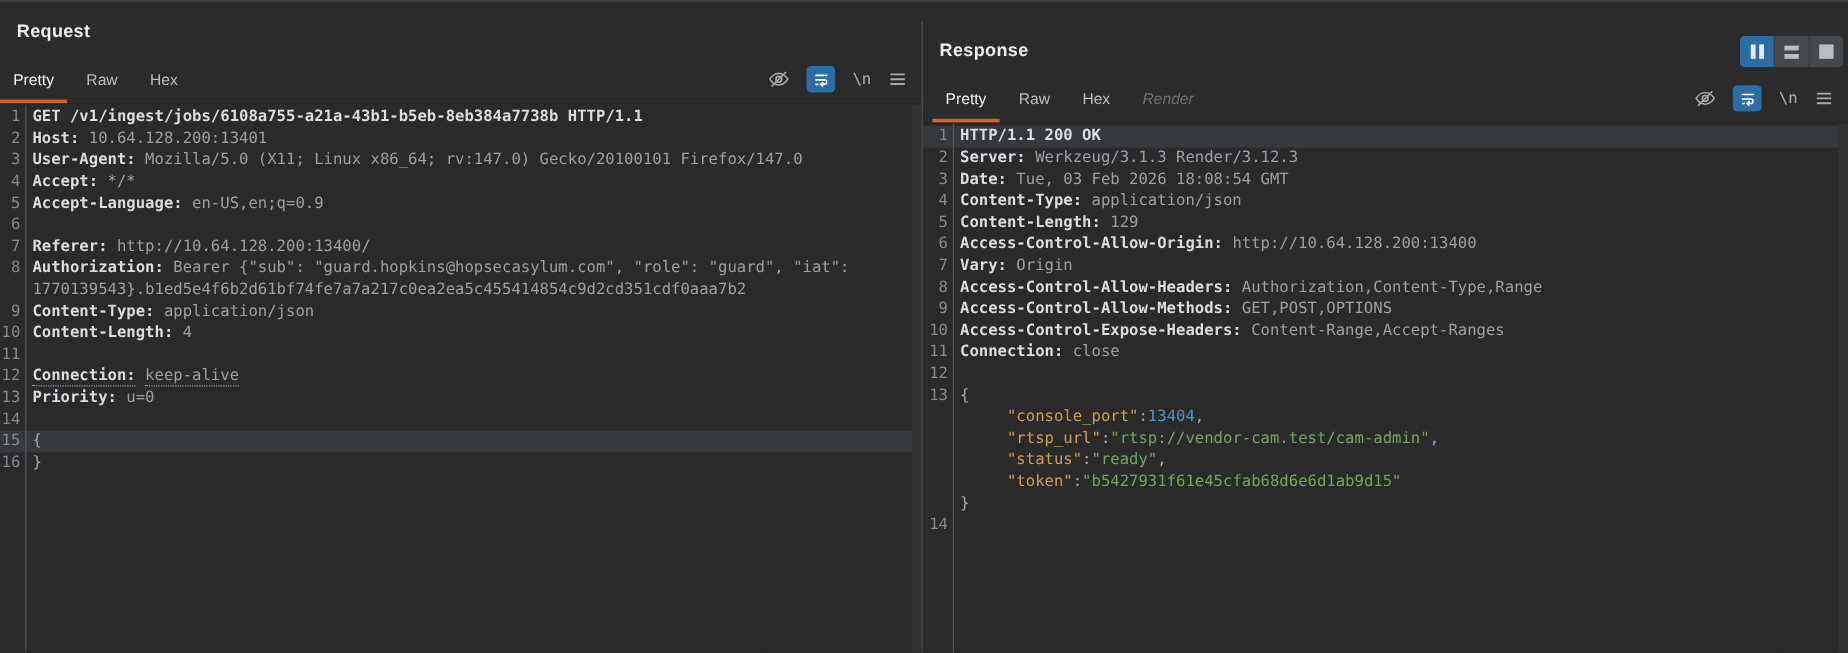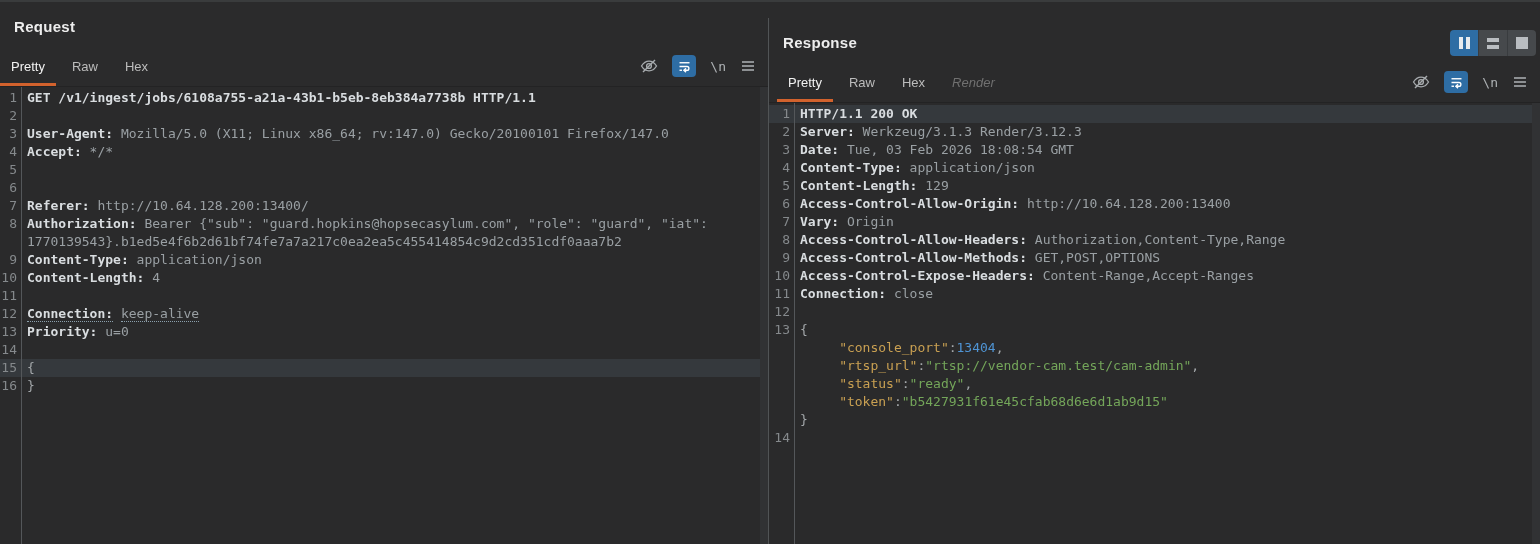--- a/index.html
+++ b/index.html
@@ -86,24 +86,24 @@
             <line x1="3" y1="4" x2="21" y2="4"></line>
               <line x1="3" y1="10" x2="21" y2="10"></line>
               <line x1="3" y1="16" x2="21" y2="16"></line>
           </svg>
         </span>
       </div>
     </div>
     <div class="editor">
       <div class="gutline"></div>
       <div class="row"><span class="gut">1</span><span class="code"><span class="t-name">GET /v1/ingest/jobs/6108a755-a21a-43b1-b5eb-8eb384a7738b HTTP/1.1</span></span></div>
-        <div class="row"><span class="gut">2</span></div>
+        <div class="row"><span class="gut">2</span><span class="code"><span class="t-name">Host:</span><span class="t-val"> 10.64.128.200:13401</span></span></div>
         <div class="row"><span class="gut">3</span><span class="code"><span class="t-name">User-Agent:</span><span class="t-val"> Mozilla/5.0 (X11; Linux x86_64; rv:147.0) Gecko/20100101 Firefox/147.0</span></span></div>
         <div class="row"><span class="gut">4</span><span class="code"><span class="t-name">Accept:</span><span class="t-val"> */*</span></span></div>
-        <div class="row"><span class="gut">5</span></div>
+        <div class="row"><span class="gut">5</span><span class="code"><span class="t-name">Accept-Language:</span><span class="t-val"> en-US,en;q=0.9</span></span></div>
         <div class="row"><span class="gut">6</span></div>
         <div class="row"><span class="gut">7</span><span class="code"><span class="t-name">Referer:</span><span class="t-val"> http://10.64.128.200:13400/</span></span></div>
         <div class="row"><span class="gut">8</span><span class="code"><span class="t-name">Authorization:</span><span class="t-val"> Bearer {"sub": "guard.hopkins@hopsecasylum.com", "role": "guard", "iat":</span></span></div>
         <div class="row"><span class="gut"></span><span class="code"><span class="t-val">1770139543}.b1ed5e4f6b2d61bf74fe7a7a217c0ea2ea5c455414854c9d2cd351cdf0aaa7b2</span></span></div>
         <div class="row"><span class="gut">9</span><span class="code"><span class="t-name">Content-Type:</span><span class="t-val"> application/json</span></span></div>
         <div class="row"><span class="gut">10</span><span class="code"><span class="t-name">Content-Length:</span><span class="t-val"> 4</span></span></div>
         <div class="row"><span class="gut">11</span></div>
         <div class="row"><span class="gut">12</span><span class="code"><span class="t-name t-under">Connection:</span><span class="t-val"> </span><span class="t-val t-under">keep-alive</span></span></div>
         <div class="row"><span class="gut">13</span><span class="code"><span class="t-name">Priority:</span><span class="t-val"> u=0</span></span></div>
         <div class="row"><span class="gut">14</span><span class="code"></span></div>

